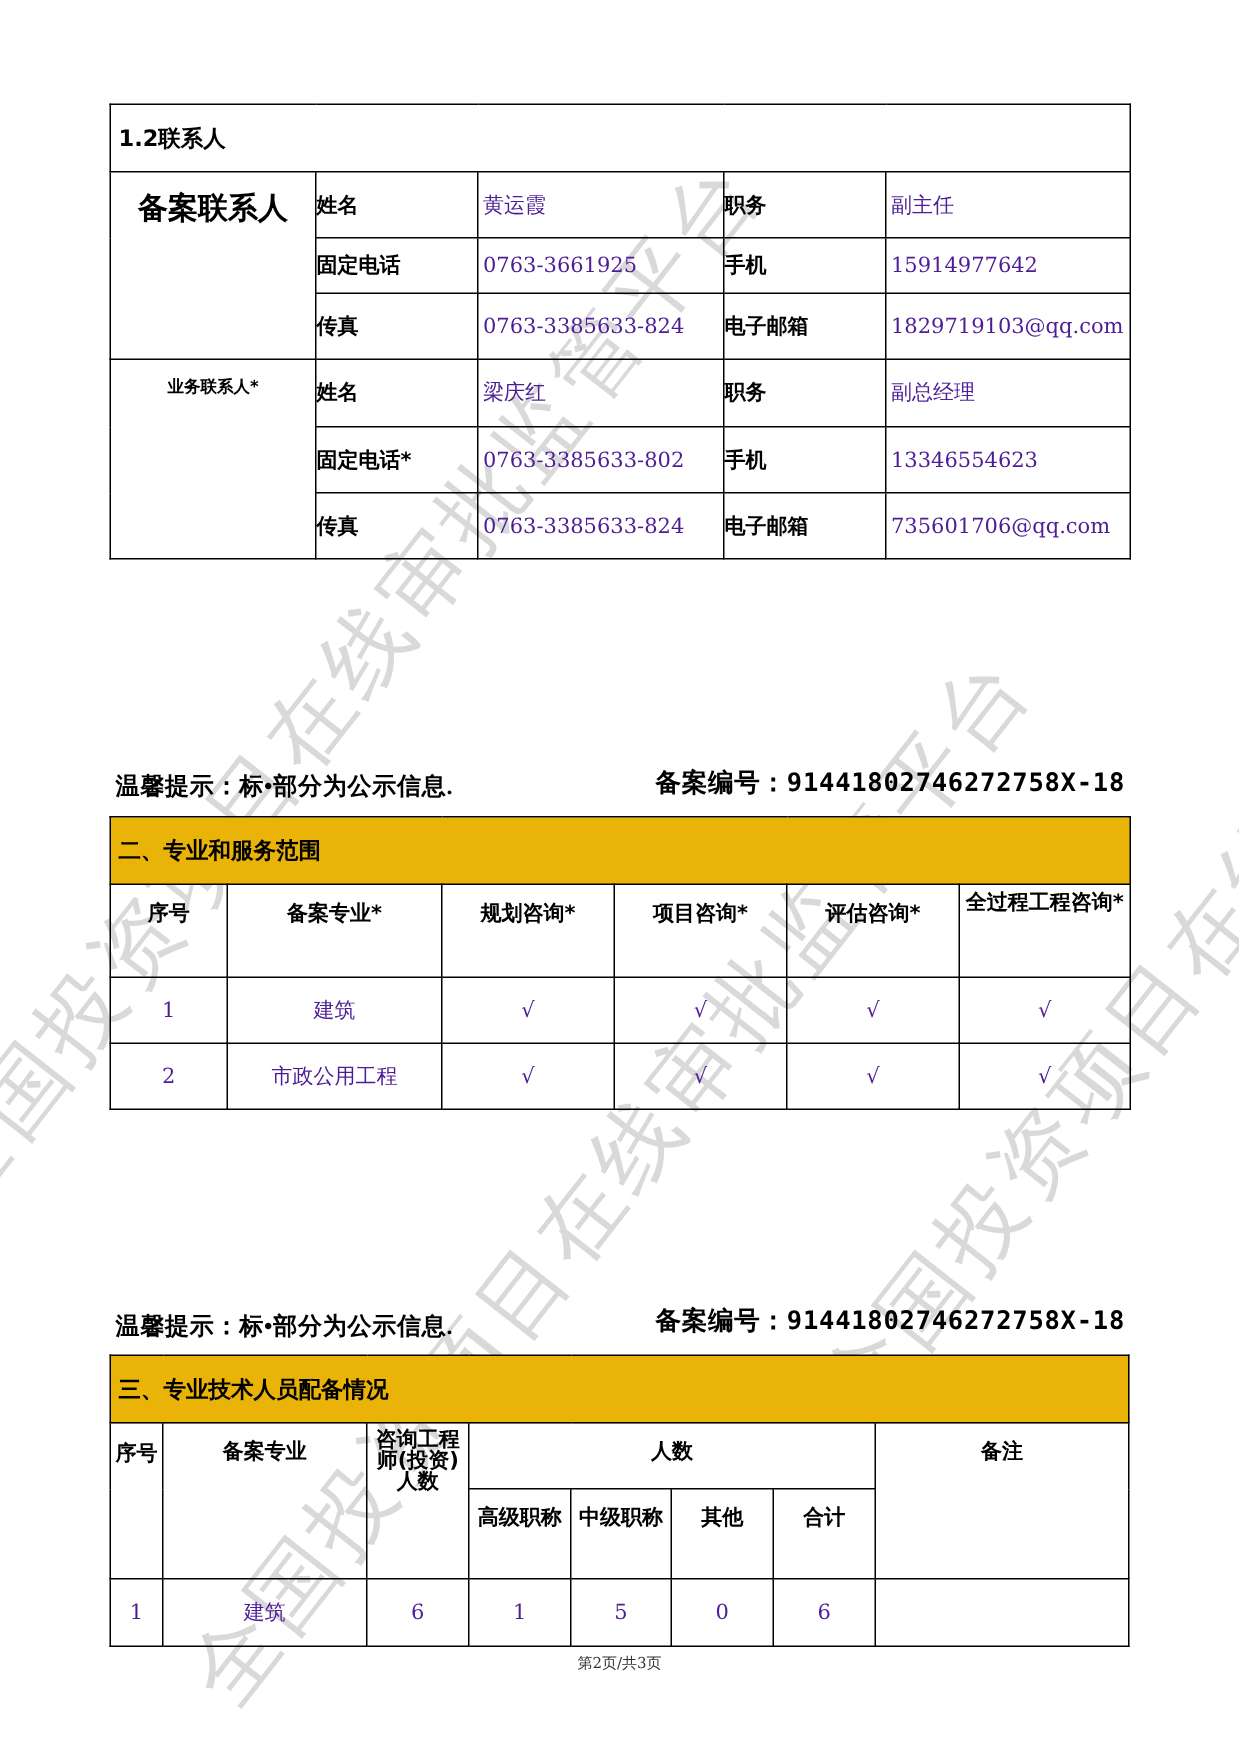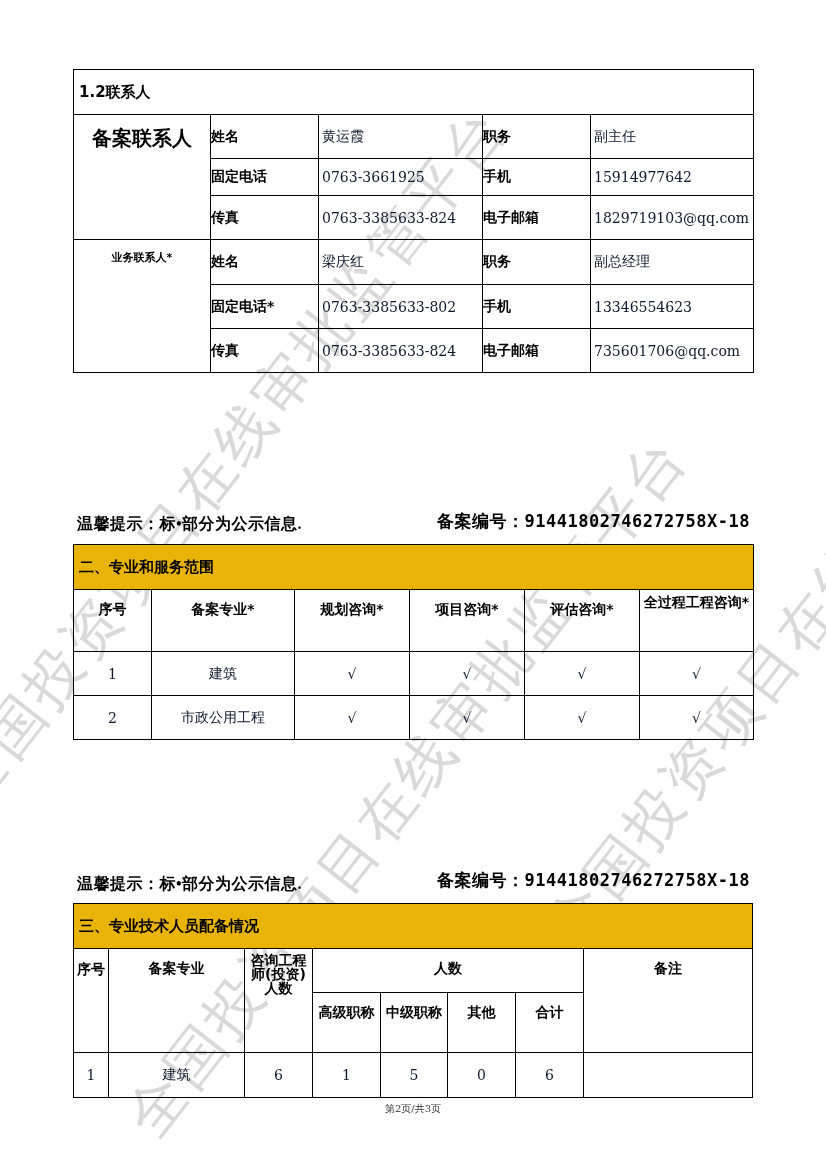--- a/index.html
+++ b/index.html
@@ -2,21 +2,21 @@
 <html><head>
 <meta charset="utf-8">
 <style>
   html, body { margin: 0; padding: 0; background: #ffffff; }
   body { width: 826px; height: 1169px; position: relative; overflow: hidden;
          font-family: "DejaVu Serif", "Liberation Serif", serif; color: #000; }
   .abs { position: absolute; }
   table { border-collapse: collapse; position: absolute; table-layout: fixed; }
   td { border: 1px solid #000; padding: 0; font-size: 14px; vertical-align: middle; }
   .b { font-family: "DejaVu Sans", "Liberation Sans", sans-serif; font-weight: bold; }
-  .val { color: #0f172a; font-family: "DejaVu Serif", "Liberation Serif", serif; font-weight: normal; padding-left: 3px; white-space: nowrap; overflow: hidden; }
+  .val { color: #4c1d95; font-family: "DejaVu Serif", "Liberation Serif", serif; font-weight: normal; padding-left: 3px; white-space: nowrap; overflow: hidden; }
   .lbl { padding-right: 2px; white-space: nowrap; }
   .title { text-align: left; padding-left: 5px; font-size: 15px; }
   .gray { background: #eab308; }
   .c { text-align: center; }
   .top { vertical-align: top; padding-top: 10px; }
   .hdr { vertical-align: top; padding-top: 12px; line-height: 15px; text-align: center; }
   .notice-left { font-size: 16px; font-weight: bold; font-family: Liberation Serif, serif; letter-spacing: 0.5px; }
   .notice-right { font-size: 17px; font-weight: bold; font-family: "DejaVu Sans Mono", "Liberation Mono", monospace; letter-spacing: 0.5px; }
   .footer { font-size: 10px; color: #333; }
   .wm { position: absolute; font-family: "DejaVu Sans", "Liberation Sans", sans-serif; font-size: 58px; color: rgba(120,120,120,0.28);

